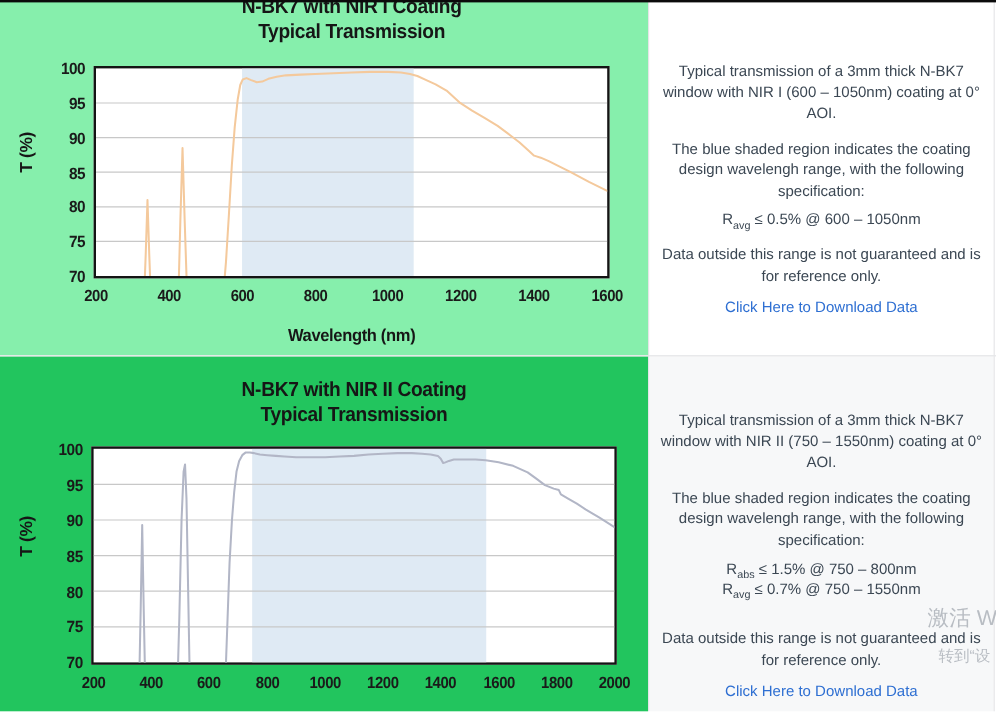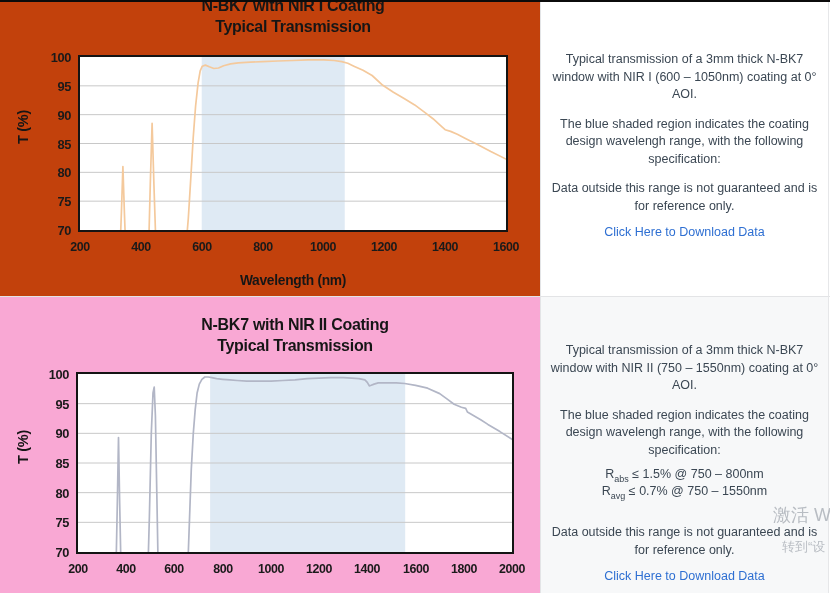--- a/index.html
+++ b/index.html
@@ -8,21 +8,21 @@
     background:#ffffff;
     font-family:"Liberation Sans", sans-serif;
     -webkit-font-smoothing:antialiased;
   }
   .abs{position:absolute;}
   .top-bar{left:0;top:0;width:830px;height:2px;background:#0b0b0b;z-index:20;}
   .v-divider{left:540px;top:0;width:1px;height:593px;background:#e3e4e6;z-index:5;}
   .h-divider{left:0;top:296px;width:830px;height:1px;background:#e3e4e6;z-index:5;}
   .r-border{left:828px;top:0;width:1px;height:593px;background:#e6e7e9;z-index:5;}
 
-  .chart-cell{width:540px;height:296px;background:#c2410c;}
+  .chart-cell{width:540px;height:296px;background:#86efac;}
   .chart-title{
     text-align:center;font-weight:700;color:#161616;font-size:17px;line-height:21px;
     letter-spacing:-0.3px;white-space:nowrap;transform:translateX(-50%) scaleX(0.94);
   }
   .plot{border:2px solid #141414;background:#fff;z-index:2;}
   .plot svg{display:block;}
   .tick{
     position:absolute;font-weight:700;color:#1a1a1a;font-size:13.5px;line-height:17px;
     letter-spacing:-0.4px;
   }
@@ -88,26 +88,29 @@
       <span class="tick xtick" style="left: 445.143px; top: 238px;">1400</span>
       <span class="tick xtick" style="left: 506px; top: 238px;">1600</span>
     </div>
   <div class="abs axis-label xlab" style="left:293px;top:272px;">Wavelength (nm)</div>
 </div>
 
 <div class="abs text-cell" style="top:0;height:296px;background:#ffffff;">
   <div class="inner" style="padding-top:39px;">
     <p>Typical transmission of a 3mm thick N-BK7 window with NIR I (600 – 1050nm) coating at 0° AOI.</p>
     <p>The blue shaded region indicates the coating design wavelengh range, with the following specification:</p>
+    <div class="spec-list">
+        <span class="spec-line">R<sub>avg</sub> ≤ 0.5% @ 600 – 1050nm</span>
+      </div>
     <p>Data outside this range is not guaranteed and is for reference only.</p>
     <span class="dl-link">Click Here to Download Data</span>
   </div>
 </div>
 
-<div class="abs chart-cell" style="left:0;top:297px;background:#f9a8d4;">
+<div class="abs chart-cell" style="left:0;top:297px;background:#22c55e;">
   <div class="abs chart-title" style="left:295px;top:17px;">
     <div>N-BK7 with NIR II Coating</div>
     <div>Typical Transmission</div>
   </div>
   <div class="abs axis-label ylab" style="left:3px;top:159px;width:40px;">T (%)</div>
   <div class="abs plot" style="left:76px;top:75px;width:434px;height:178px;">
     <svg width="434" height="178" viewBox="0 0 434 178" preserveAspectRatio="none">
         <rect x="132.1288888888889" y="0" width="195.0588888888889" height="178" fill="#dfeaf4"></rect>
         <line x1="0" x2="434" y1="148.33333333333334" y2="148.33333333333334" stroke="#c8c8c8" stroke-width="1"></line>
         <line x1="0" x2="434" y1="118.66666666666666" y2="118.66666666666666" stroke="#c8c8c8" stroke-width="1"></line>

